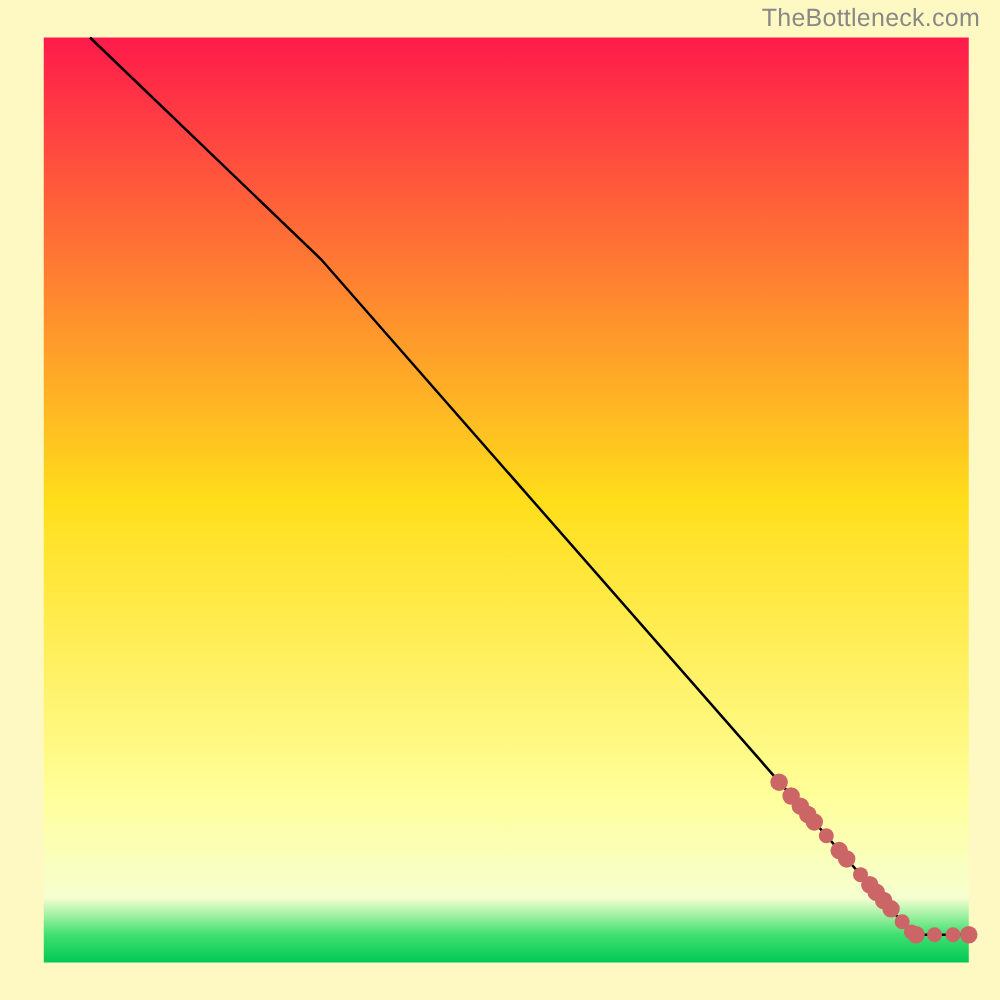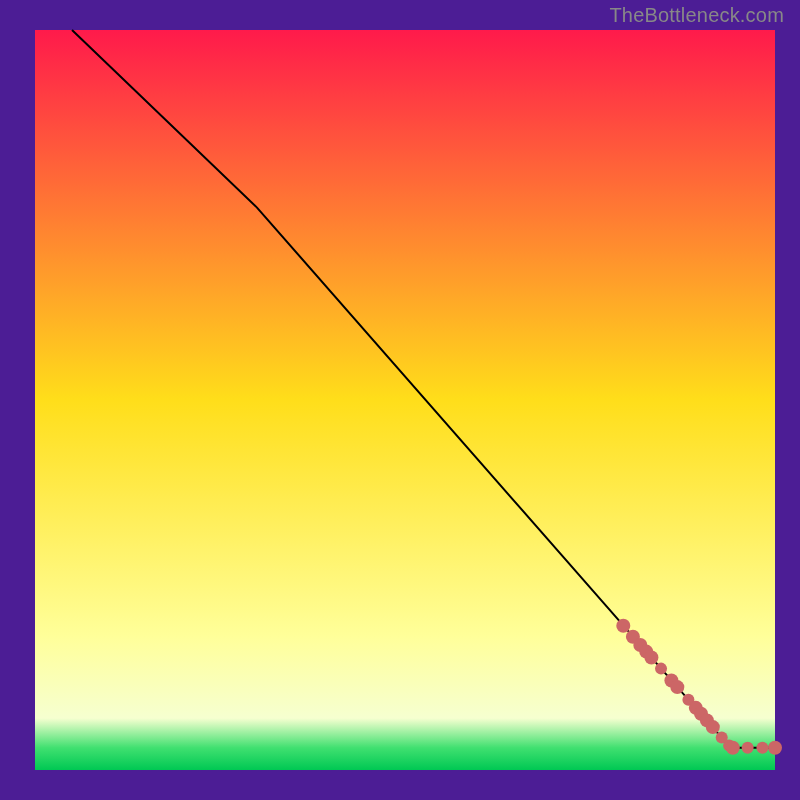--- a/index.html
+++ b/index.html
@@ -10,21 +10,21 @@
     background: #000;
     overflow: hidden;
     font-family: Arial, Helvetica, sans-serif;
   }
   .frame {
     position: absolute;
     top: 0;
     left: 0;
     width: 800px;
     height: 800px;
-    background: #4c1d95;
+    background: #fef9c3;
   }
   .watermark {
     position: absolute;
     top: 4px;
     right: 16px;
     color: #888;
     font-size: 20px;
     letter-spacing: 0.2px;
     font-weight: 400;
   }

